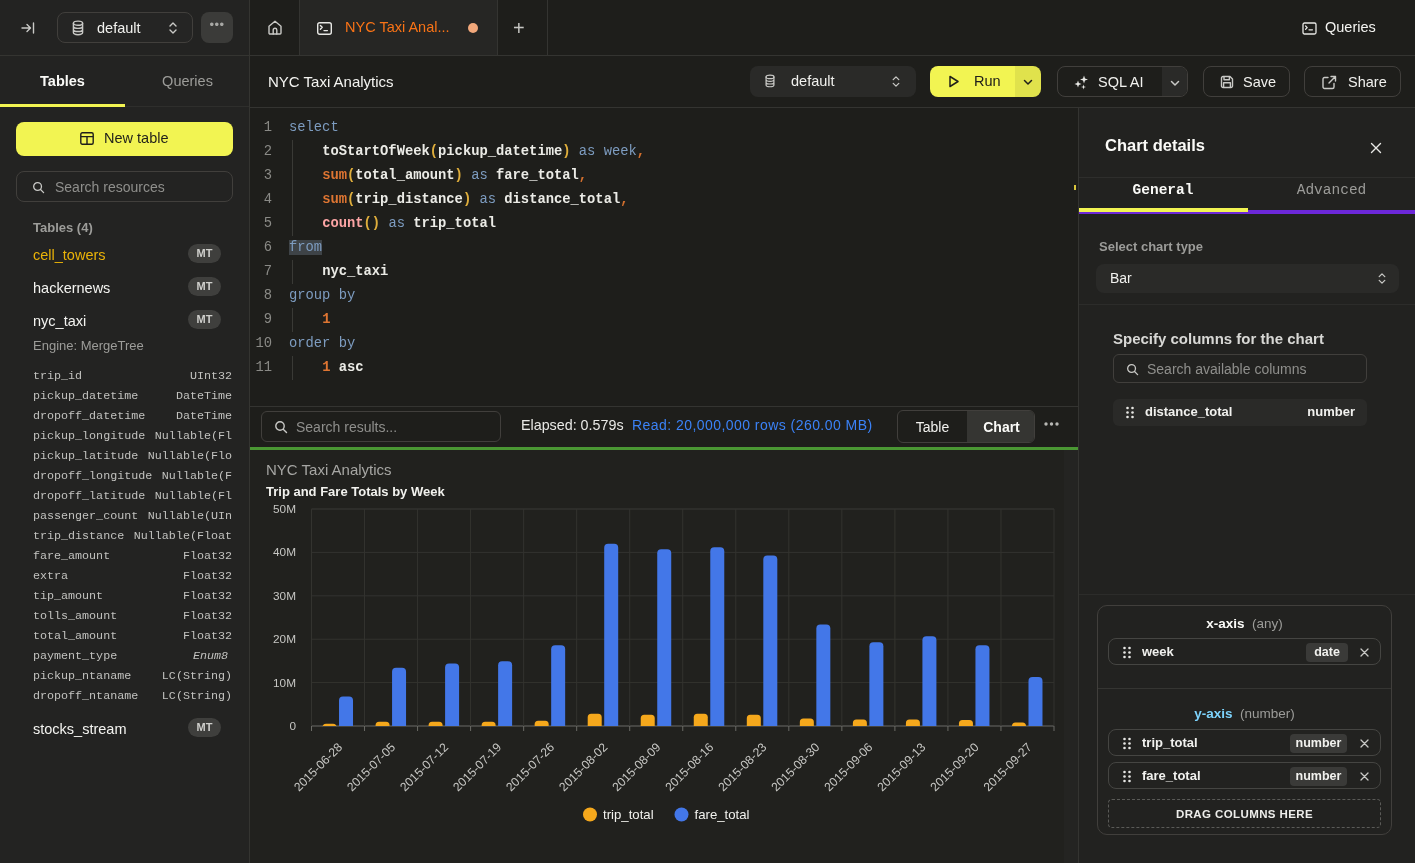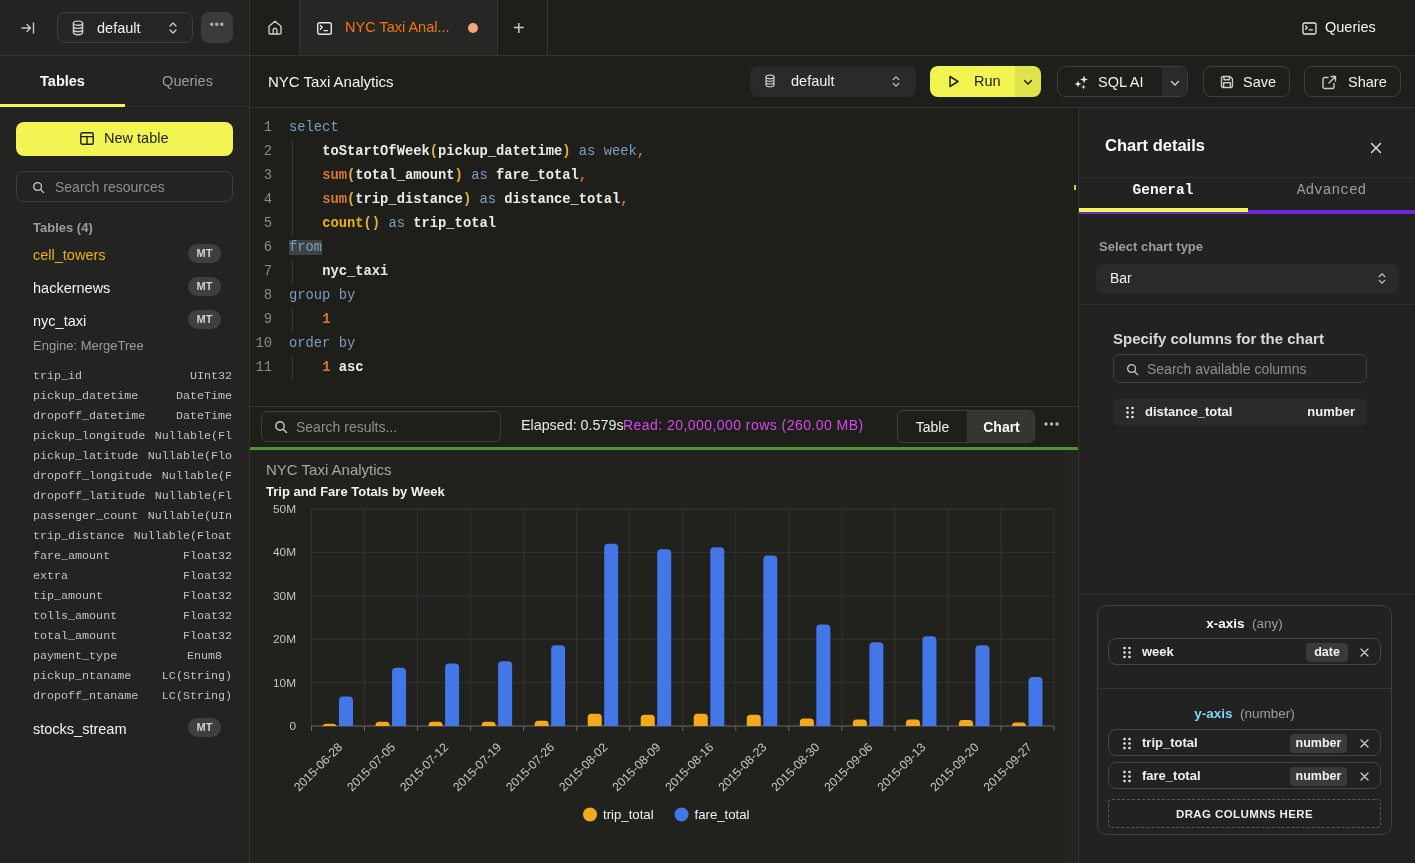--- a/index.html
+++ b/index.html
@@ -115,21 +115,21 @@
       <div style="position:relative;height:20px;">
         <span style="position:absolute;left:0;">tolls_amount</span>
         <span style="position:absolute;right:0;">Float32</span>
       </div>
       <div style="position:relative;height:20px;">
         <span style="position:absolute;left:0;">total_amount</span>
         <span style="position:absolute;right:0;">Float32</span>
       </div>
       <div style="position:relative;height:20px;">
         <span style="position:absolute;left:0;">payment_type</span>
-        <span style="position:absolute;right:10px;">Enum8</span>
+        <span style="position:absolute;right:4px;font-style:italic;">Enum8</span>
       </div>
       <div style="position:relative;height:20px;">
         <span style="position:absolute;left:0;">pickup_ntaname</span>
         <span style="position:absolute;right:0;">LC(String)</span>
       </div>
       <div style="position:relative;height:20px;">
         <span style="position:absolute;left:0;">dropoff_ntaname</span>
         <span style="position:absolute;right:0;">LC(String)</span>
       </div>
     </div>
@@ -219,21 +219,21 @@
 <div class="abs" id="editor" style="left:250px;top:108px;width:828px;height:298px;background:#1e1e1b;font-family:'Liberation Mono',monospace;font-size:13.8px;line-height:24px;">
     <div style="position:absolute;left:0;top:8px;width:22px;text-align:right;color:#8a8a86;">1</div>
     <div style="position:absolute;left:39px;top:8px;white-space:pre;"><span style="color:#7d9cc0">select</span></div>
     <div style="position:absolute;left:0;top:32px;width:22px;text-align:right;color:#8a8a86;">2</div>
     <div style="position:absolute;left:39px;top:32px;white-space:pre;">    <span style="color:#ebebe6;font-weight:bold">toStartOfWeek</span><span style="color:#dfae3c;font-weight:bold">(</span><span style="color:#ebebe6;font-weight:bold">pickup_datetime</span><span style="color:#dfae3c;font-weight:bold">)</span> <span style="color:#7d9cc0">as</span> <span style="color:#7d9cc0">week</span><span style="color:#d4702e;font-weight:bold">,</span></div>
     <div style="position:absolute;left:0;top:56px;width:22px;text-align:right;color:#8a8a86;">3</div>
     <div style="position:absolute;left:39px;top:56px;white-space:pre;">    <span style="color:#de7532;font-weight:bold">sum</span><span style="color:#dfae3c;font-weight:bold">(</span><span style="color:#ebebe6;font-weight:bold">total_amount</span><span style="color:#dfae3c;font-weight:bold">)</span> <span style="color:#7d9cc0">as</span> <span style="color:#ebebe6;font-weight:bold">fare_total</span><span style="color:#d4702e;font-weight:bold">,</span></div>
     <div style="position:absolute;left:0;top:80px;width:22px;text-align:right;color:#8a8a86;">4</div>
     <div style="position:absolute;left:39px;top:80px;white-space:pre;">    <span style="color:#de7532;font-weight:bold">sum</span><span style="color:#dfae3c;font-weight:bold">(</span><span style="color:#ebebe6;font-weight:bold">trip_distance</span><span style="color:#dfae3c;font-weight:bold">)</span> <span style="color:#7d9cc0">as</span> <span style="color:#ebebe6;font-weight:bold">distance_total</span><span style="color:#d4702e;font-weight:bold">,</span></div>
     <div style="position:absolute;left:0;top:104px;width:22px;text-align:right;color:#8a8a86;">5</div>
-    <div style="position:absolute;left:39px;top:104px;white-space:pre;">    <span style="color:#eab308;font-weight:bold">count</span><span style="color:#dfae3c;font-weight:bold">()</span> <span style="color:#7d9cc0">as</span> <span style="color:#ebebe6;font-weight:bold">trip_total</span></div>
+    <div style="position:absolute;left:39px;top:104px;white-space:pre;">    <span style="color:#fca5a5;font-weight:bold">count</span><span style="color:#dfae3c;font-weight:bold">()</span> <span style="color:#7d9cc0">as</span> <span style="color:#ebebe6;font-weight:bold">trip_total</span></div>
     <div style="position:absolute;left:0;top:128px;width:22px;text-align:right;color:#8a8a86;">6</div>
     <div style="position:absolute;left:39px;top:128px;white-space:pre;"><span style="background:#3e4347;"><span style="color:#7d9cc0">from</span></span></div>
     <div style="position:absolute;left:0;top:152px;width:22px;text-align:right;color:#8a8a86;">7</div>
     <div style="position:absolute;left:39px;top:152px;white-space:pre;">    <span style="color:#ebebe6;font-weight:bold">nyc_taxi</span></div>
     <div style="position:absolute;left:0;top:176px;width:22px;text-align:right;color:#8a8a86;">8</div>
     <div style="position:absolute;left:39px;top:176px;white-space:pre;"><span style="color:#7d9cc0">group by</span></div>
     <div style="position:absolute;left:0;top:200px;width:22px;text-align:right;color:#8a8a86;">9</div>
     <div style="position:absolute;left:39px;top:200px;white-space:pre;">    <span style="color:#de7532;font-weight:bold">1</span></div>
     <div style="position:absolute;left:0;top:224px;width:22px;text-align:right;color:#8a8a86;">10</div>
     <div style="position:absolute;left:39px;top:224px;white-space:pre;"><span style="color:#7d9cc0">order by</span></div>
@@ -249,21 +249,21 @@
 
 <div class="abs" id="results" style="left:250px;top:406px;width:828px;height:41px;background:#1e1e1b;border-top:1px solid #343431;">
   <div class="abs" style="left:11px;top:4px;width:240px;height:31px;border:1px solid #413f3c;border-radius:6px;">
     <svg class="abs" style="left:12px;top:8px;" width="14" height="14" viewBox="0 0 14 14">
       <circle class="ico" cx="6" cy="6" r="4.2" stroke="#8f8f8c"></circle>
         <path class="ico" d="M9.2 9.2 L12.5 12.5" stroke="#8f8f8c"></path>
     </svg>
     <div class="abs" style="left:34px;top:7px;font-size:14px;color:#8f8f8c;">Search results...</div>
   </div>
   <div class="abs" style="left:271px;top:10px;font-size:14.3px;color:#e9e9e6;">Elapsed: 0.579s</div>
-  <div class="abs" style="left:373px;top:10px;font-size:14px;letter-spacing:.45px;color:#d946ef;">Read: 20,000,000 rows (260.00 MB)</div>
+  <div class="abs" style="left:382px;top:10px;font-size:14px;letter-spacing:.45px;color:#3b82f6;">Read: 20,000,000 rows (260.00 MB)</div>
   <div class="abs" style="left:647px;top:3px;width:138px;height:33px;border:1px solid #413f3c;border-radius:6px;overflow:hidden;">
     <div class="abs" style="left:0;top:0;width:69px;height:33px;text-align:center;line-height:32px;font-size:14px;color:#f1f1ee;">Table</div>
     <div class="abs" style="left:69px;top:0;width:69px;height:33px;background:#353532;text-align:center;line-height:32px;font-size:14px;font-weight:bold;color:#fbfbf8;">Chart</div>
   </div>
   <svg class="abs" style="left:793px;top:12px;" width="17" height="10" viewBox="0 0 17 10">
       <g fill="#b8b8b5">
         <circle cx="3" cy="5" r="1.7"></circle>
         <circle cx="8.5" cy="5" r="1.7"></circle>
         <circle cx="14" cy="5" r="1.7"></circle>
       </g>

